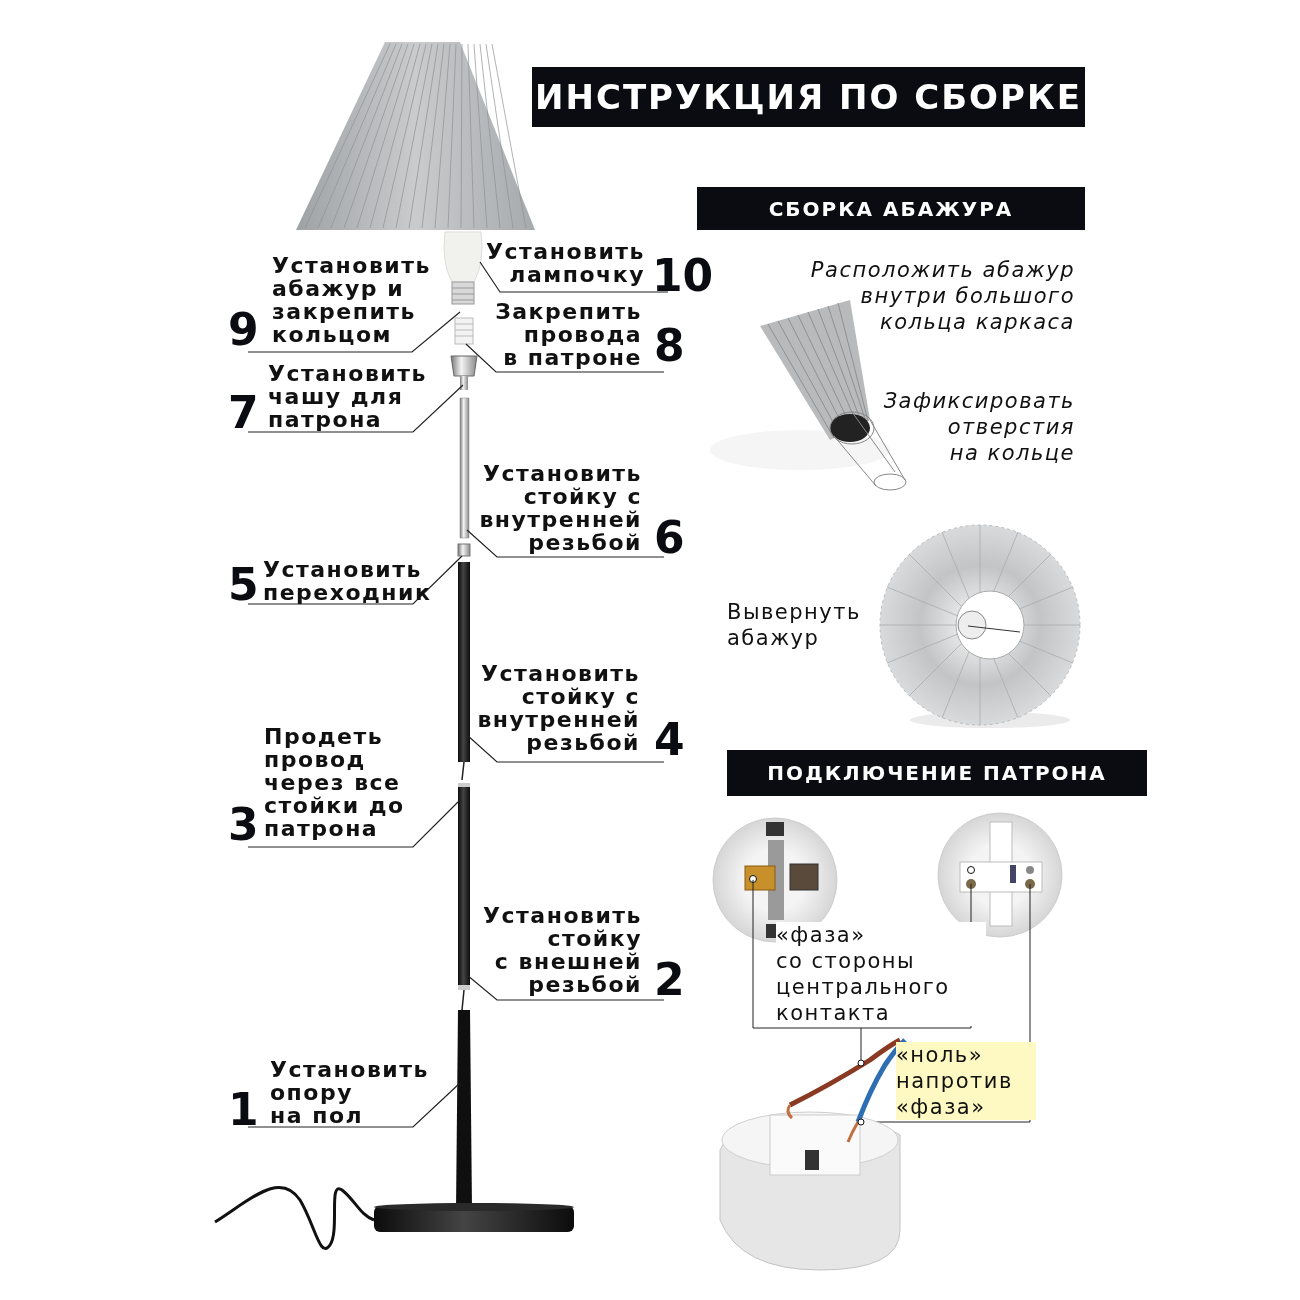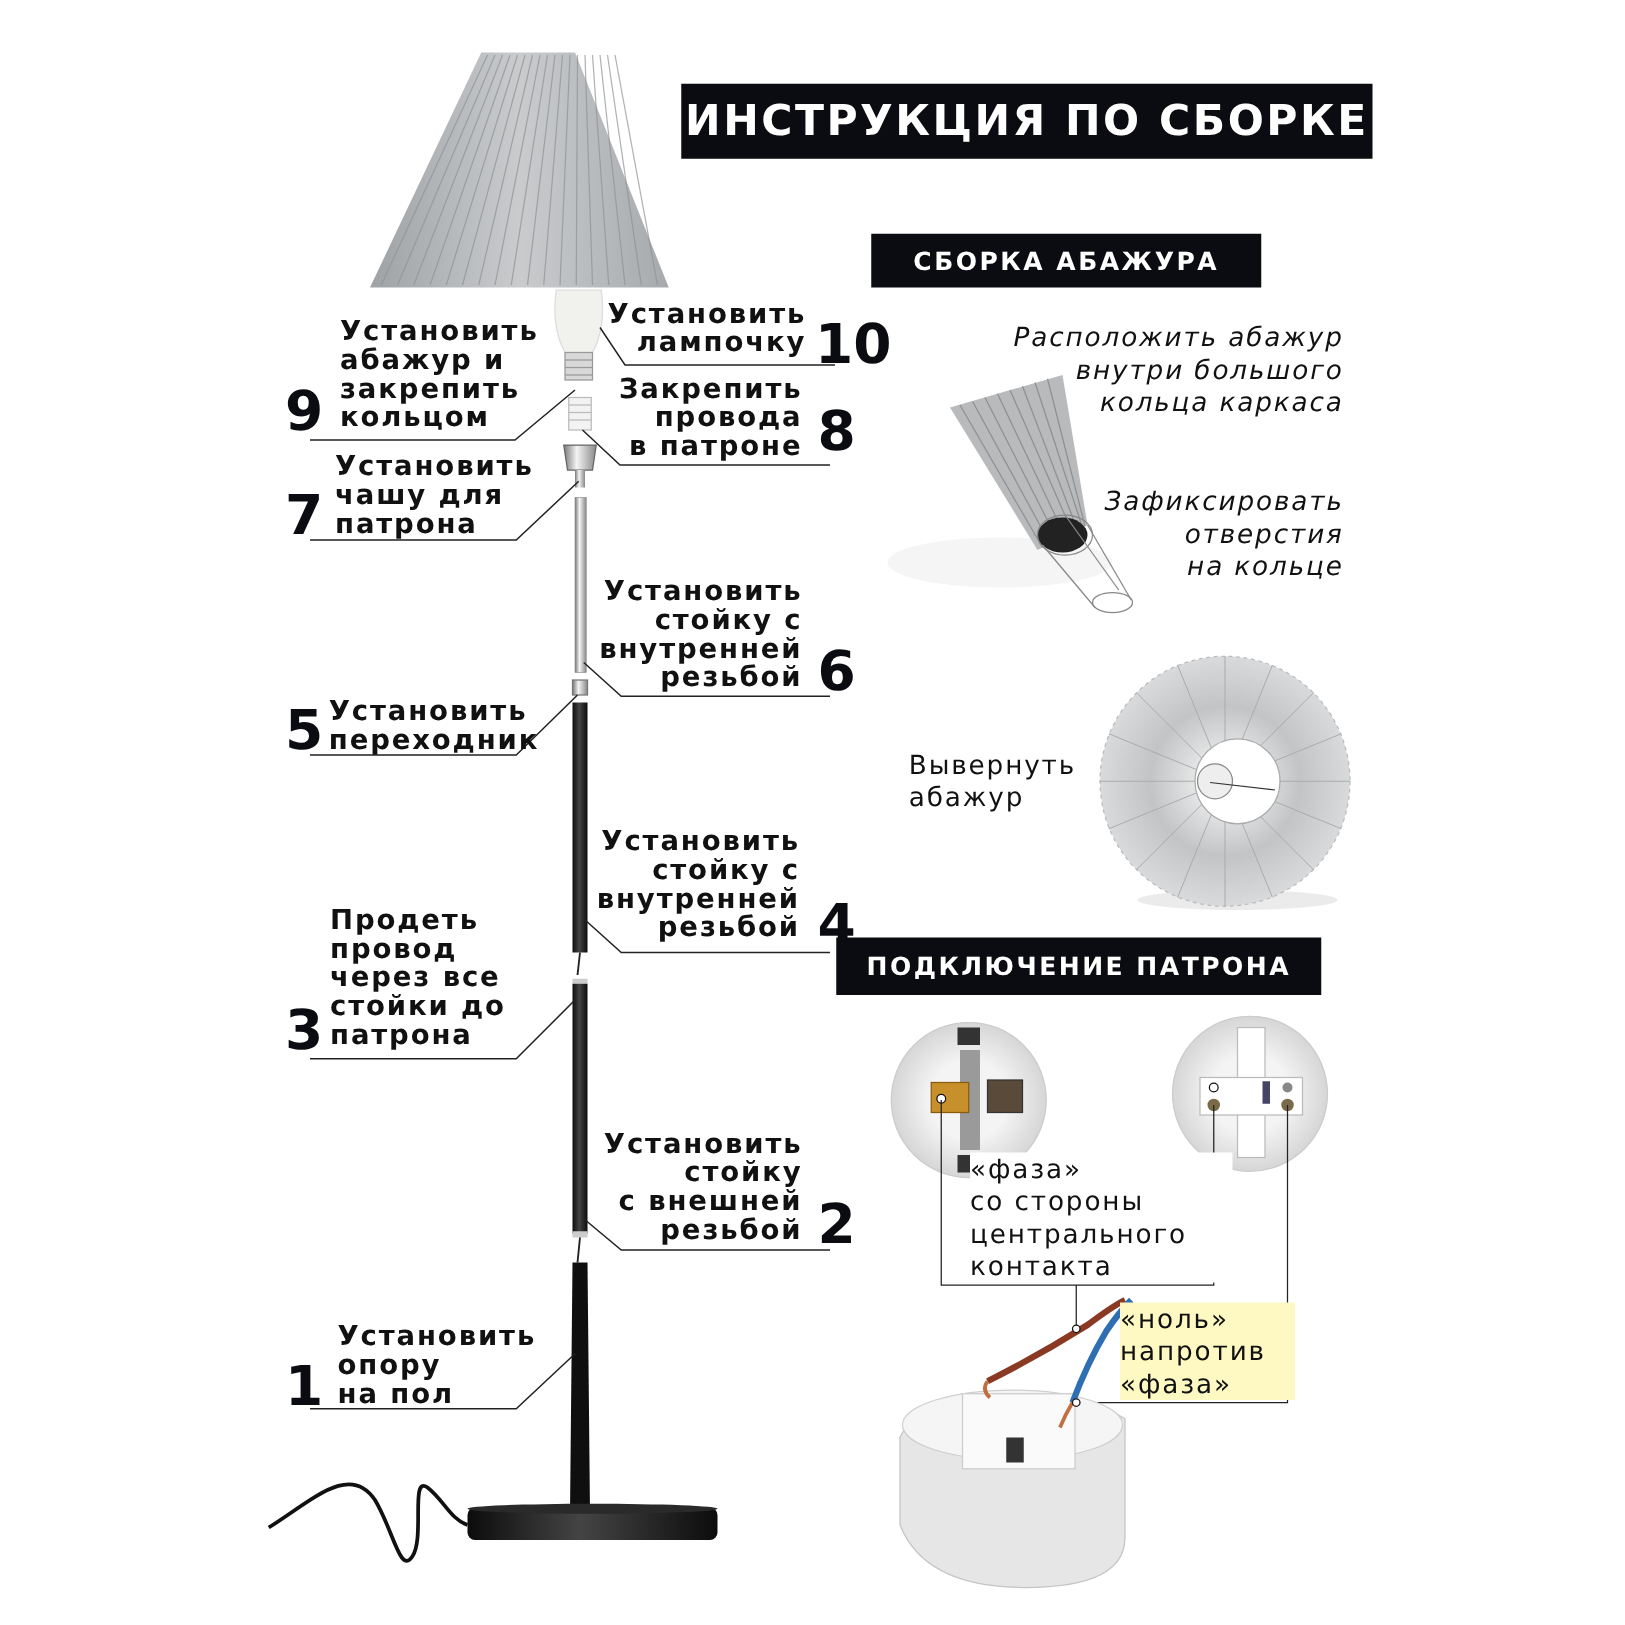--- a/index.html
+++ b/index.html
@@ -214,25 +214,25 @@
     <rect x="805" y="1150" width="14" height="20" fill="#333"></rect>
     <path d="M790,1105 Q830,1085 870,1060 Q890,1045 900,1040" stroke="#8a3a22" stroke-width="5" fill="none"></path>
     <path d="M858,1122 Q870,1090 885,1065 Q895,1050 905,1040" stroke="#2e6fb3" stroke-width="5" fill="none"></path>
     <path d="M790,1105 Q785,1112 792,1118" stroke="#c07040" stroke-width="3" fill="none"></path>
     <path d="M858,1122 Q852,1132 848,1142" stroke="#c07040" stroke-width="3" fill="none"></path>
     <circle cx="861" cy="1063" r="3" fill="#fff" stroke="#111"></circle>
     <circle cx="861" cy="1122" r="3" fill="#fff" stroke="#111"></circle>
   </g>
 </svg>
 
-<div class="banner" style="left:532px; top:67px; width:553px; height:60px; font-size:34px;margin-left:13px;">ИНСТРУКЦИЯ ПО СБОРКЕ</div>
-
-<div class="banner" style="left:697px; top:187px; width:312px; height:43px; font-size:20px;">СБОРКА АБАЖУРА</div>
-
-<div class="banner" style="left:669px; top:750px; width:388px; height:46px; font-size:20px;">ПОДКЛЮЧЕНИЕ ПАТРОНА</div>
+<div class="banner" style="left:532px; top:67px; width:553px; height:60px; font-size:34px;">ИНСТРУКЦИЯ ПО СБОРКЕ</div>
+
+<div class="banner" style="left:697px; top:187px; width:388px; height:43px; font-size:20px;">СБОРКА АБАЖУРА</div>
+
+<div class="banner" style="left:727px; top:750px; width:420px; height:46px; font-size:20px;">ПОДКЛЮЧЕНИЕ ПАТРОНА</div>
 
 <div class="step-text right" style="left:470px; top:240px; width:175px; white-space:pre;">Установить
 лампочку</div>
 <div class="step-num" style="left:652px; top:256px;">10</div>
 
 <div class="step-text" style="left:272px; top:254px; white-space:pre;">Установить
 абажур и
 закрепить
 кольцом</div>
 <div class="step-num" style="left:228px; top:310px;">9</div>

